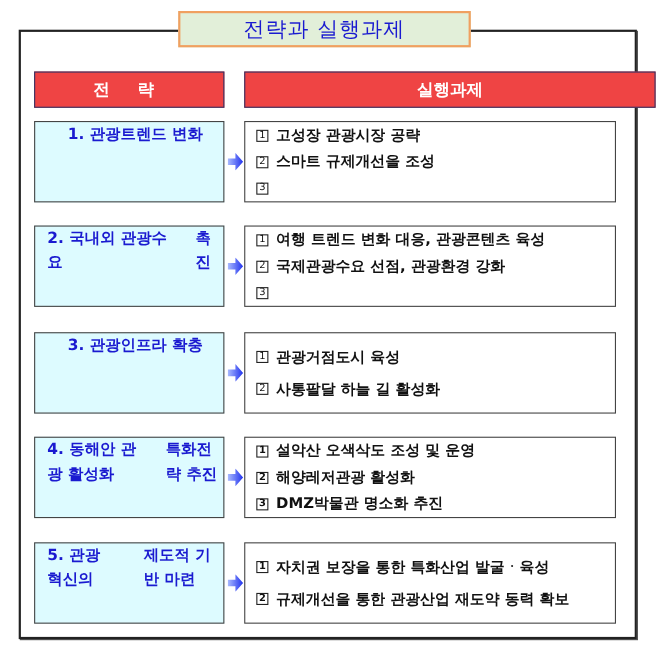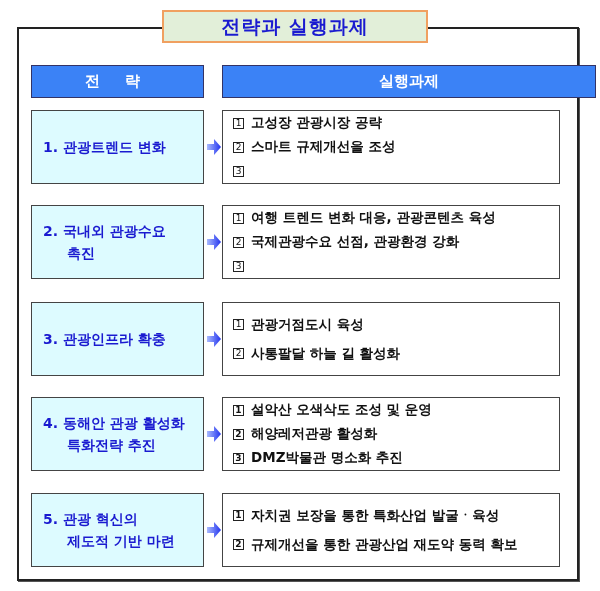--- a/index.html
+++ b/index.html
@@ -4,31 +4,31 @@
 <style>
   html, body { margin: 0; padding: 0; background: #ffffff; }
   body { width: 600px; height: 591px; position: relative; overflow: hidden;
          font-family: "DejaVu Sans", "Liberation Sans", sans-serif; }
   .frame { position: absolute; left: 17px; top: 27px; width: 562px; height: 554px;
            border: 2px solid #222; border-left-width: 2px; box-sizing: border-box;
            box-shadow: 1px 1px 0 #555; }
   .title-box { position: absolute; left: 162px; top: 10px; width: 266px; height: 33px;
                background: #e2efd9; border: 2px solid #f0a060; box-sizing: border-box;
                display: flex; align-items: center; justify-content: center;
-               color: #1a1ad0; font-weight: bold; font-size: 19px; letter-spacing: 1px; }
-  .hdr { position: absolute; top: 65px; height: 33px; background: #3b82f6;
+               color: #1a1ad0; font-weight: normal; font-size: 19px; letter-spacing: 1px; }
+  .hdr { position: absolute; top: 65px; height: 33px; background: #ef4444;
          border: 1.5px solid #333366; box-sizing: border-box;
          display: flex; align-items: center; justify-content: center;
          color: #ffffff; font-weight: bold; font-size: 15px; }
   .hdr-left { left: 31px; width: 173px; letter-spacing: 10px; }
   .hdr-right { left: 222px; width: 374px; }
   .strat { position: absolute; left: 31px; width: 173px; height: 74px;
            background: #ddfbff; border: 1.5px solid #444; box-sizing: border-box;
            color: #1a1ad0; font-weight: bold; font-size: 14px; line-height: 22px;
-           display: flex; flex-direction: column; justify-content: center; padding-left: 11px; }
+           display: flex; flex-direction: row; justify-content: center; padding-left: 11px; }
   .strat .l2 { padding-left: 24px; }
   .act { position: absolute; left: 222px; width: 338px; height: 74px;
          background: #ffffff; border: 1.5px solid #444; box-sizing: border-box;
          display: flex; flex-direction: column; justify-content: center; padding-left: 10px;
          color: #111; font-weight: bold; font-size: 13.5px; }
   .act .item { display: flex; align-items: center; height: 24px; white-space: nowrap; }
   .act.two .item { height: 29px; }
   .num { display: inline-flex; align-items: center; justify-content: center;
          width: 11px; height: 11px; border: 1px solid #222; font-size: 9px; font-weight: normal;
          margin-right: 7px; line-height: 1; box-sizing: border-box; }

